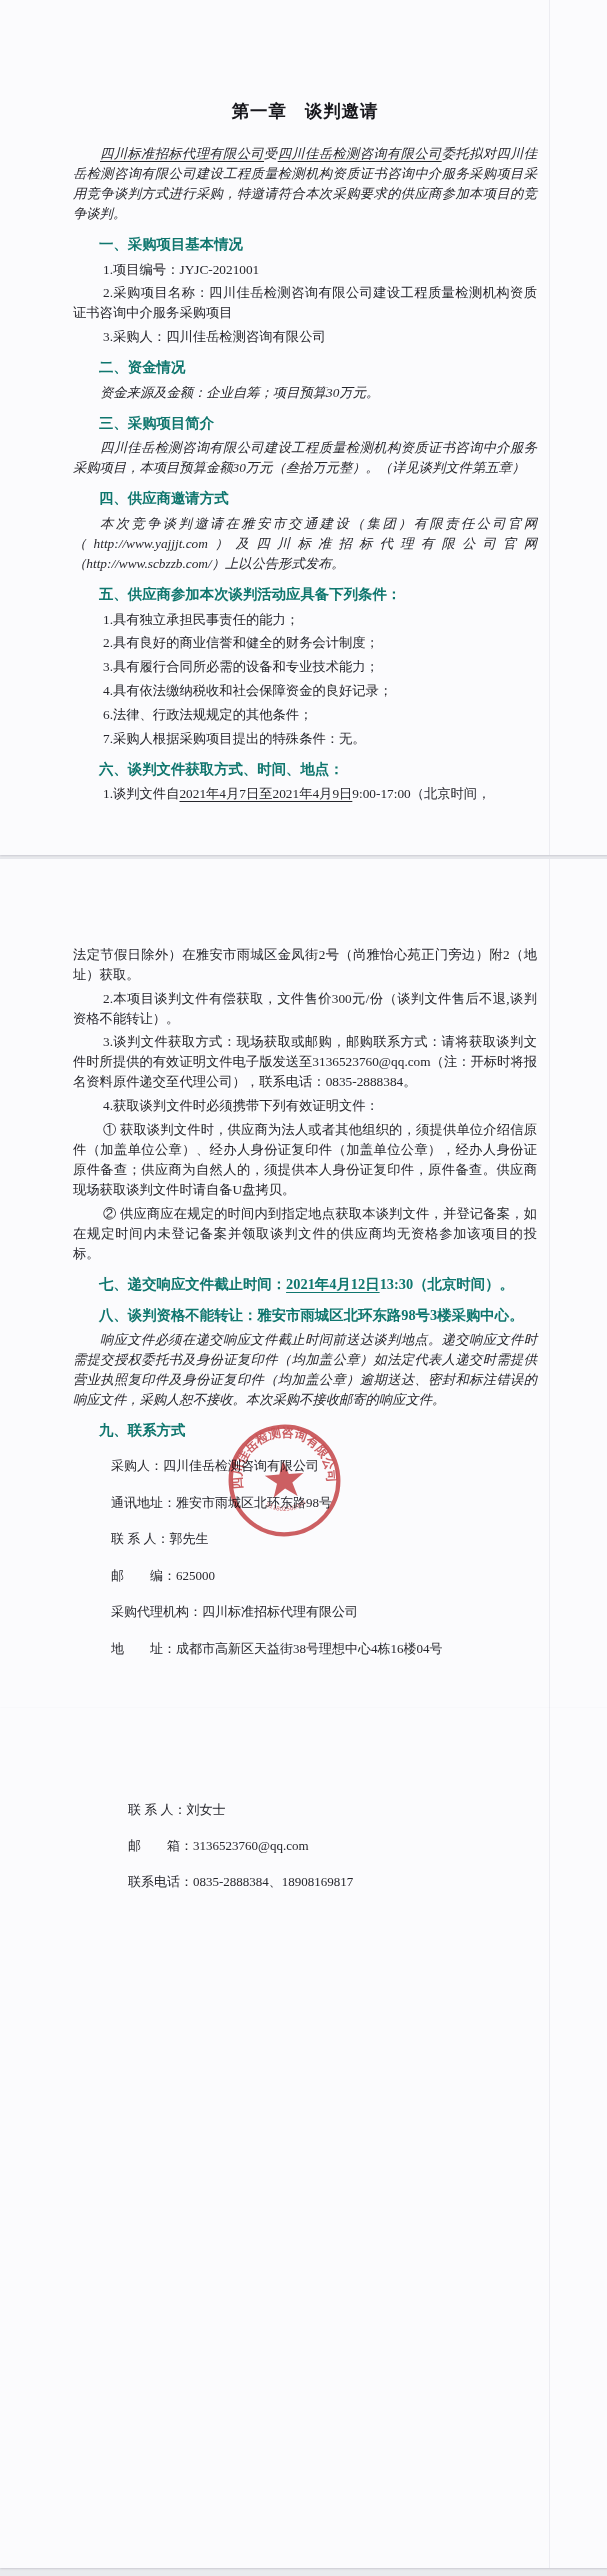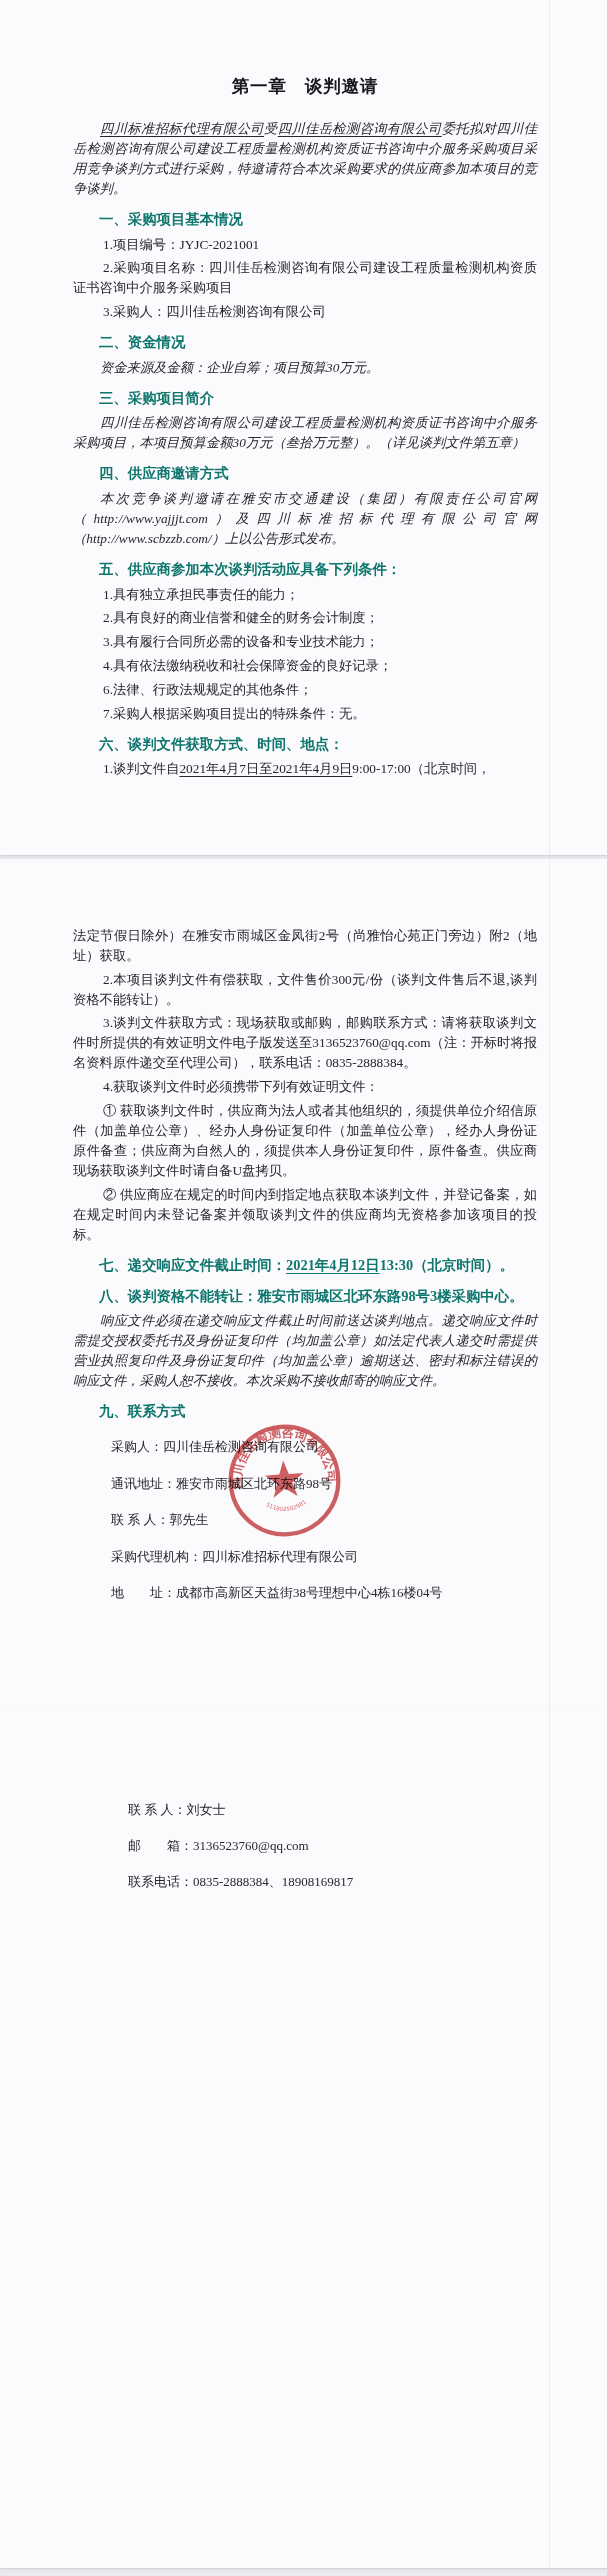--- a/index.html
+++ b/index.html
@@ -11,22 +11,22 @@
   }
   .page{
     position:absolute;left:0;width:608px;background:#fbfbfd;
     box-shadow:0 0.8px 2.3px rgba(70,70,90,.28);
     overflow:hidden;
   }
   .page-1{top:0;height:855px;}
   .page-2{top:859px;height:854px;}
   .page-3{top:1708px;height:860px;}
   .inner{padding:0 71px 0 73px;}
-  .page-1 .inner{padding-top:73px;}
-  .page-2 .inner{padding-top:63px;}
+  .page-1 .inner{padding-top:73px;margin-top:25px;}
+  .page-2 .inner{padding-top:82px;}
   .page-3 .inner{padding-top:77px;}
   .scan-line{position:absolute;top:0;bottom:0;left:549px;width:0.8px;background:rgba(110,110,140,.10);}
   .doc-title{
     text-align:center;font-size:17.5px;font-weight:bold;letter-spacing:0.8px;
     color:#17171c;margin:0 0 20px 0;line-height:26px;
   }
   h3.sec{
     font-size:14.4px;font-weight:bold;color:#0f766e;
     margin:10px 0 4.6px 0;line-height:21px;text-indent:26px;
   }
@@ -99,20 +99,21 @@
       <h3 class="sec"><span>七、递交响应文件截止时间：</span><span class="u">2021年4月12日</span><span>13:30（北京时间）。</span></h3>
 
       <h3 class="sec">八、谈判资格不能转让：雅安市雨城区北环东路98号3楼采购中心。</h3>
       <p class="para indent">响应文件必须在递交响应文件截止时间前送达谈判地点。递交响应文件时需提交授权委托书及身份证复印件（均加盖公章）如法定代表人递交时需提供营业执照复印件及身份证复印件（均加盖公章）逾期送达、密封和标注错误的响应文件，采购人恕不接收。本次采购不接收邮寄的响应文件。</p>
 
       <h3 class="sec">九、联系方式</h3>
 
       <p class="crow"><span class="lbl">采购人：</span><span>四川佳岳检测咨询有限公司</span></p>
       <p class="crow"><span class="lbl">通讯地址：</span><span>雅安市雨城区北环东路98号</span></p>
       <p class="crow"><span class="lbl">联 系 人：</span><span>郭先生</span></p>
+      <p class="crow"><span class="lbl">邮　　编：</span><span>625000</span></p>
       <p class="crow"><span class="lbl">采购代理机构：</span><span>四川标准招标代理有限公司</span></p>
       <p class="crow"><span class="lbl">地　　址：</span><span>成都市高新区天益街38号理想中心4栋16楼04号</span></p>
     </div>
 
     <svg class="seal" viewBox="0 0 160 160">
       <circle cx="80" cy="80" r="70" fill="none" stroke="#c43a3e" stroke-width="5.5" opacity="0.92"></circle>
       <path id="sealArc" d="M 30,104 A 56,56 0 1 1 130,104" fill="none"></path>
       <path id="sealNum" d="M 40,94 A 44,44 0 0 0 120,94" fill="none"></path>
       <text font-size="16" font-weight="bold" fill="#c43a3e" opacity="0.92" font-family="Liberation Serif, DejaVu Serif, serif">
         <textPath href="#sealArc" startOffset="50%" text-anchor="middle">四川佳岳检测咨询有限公司</textPath>

